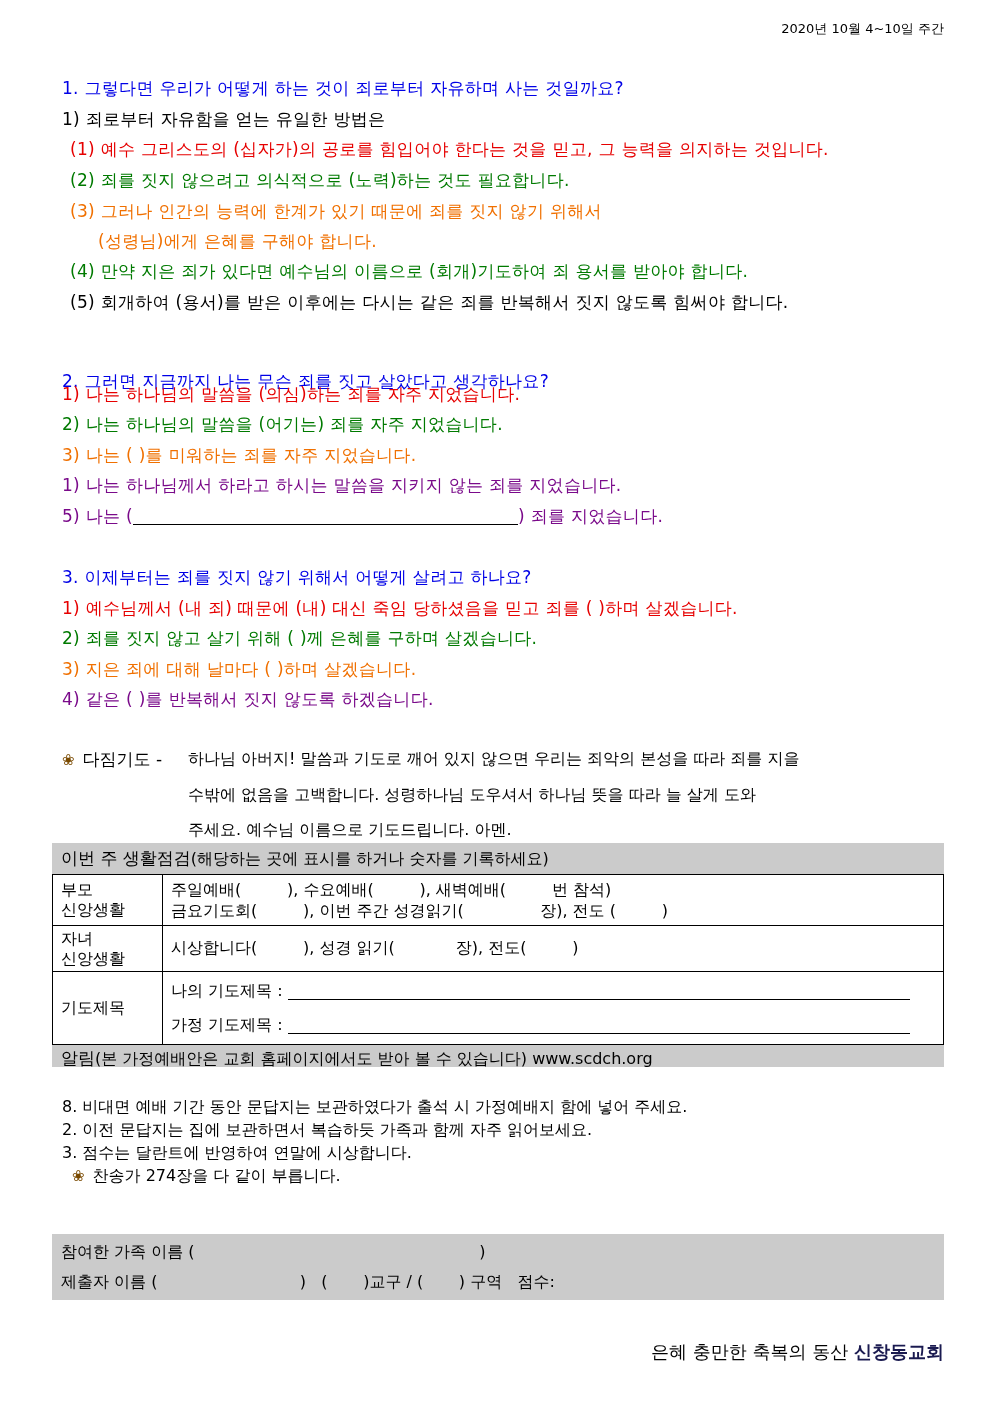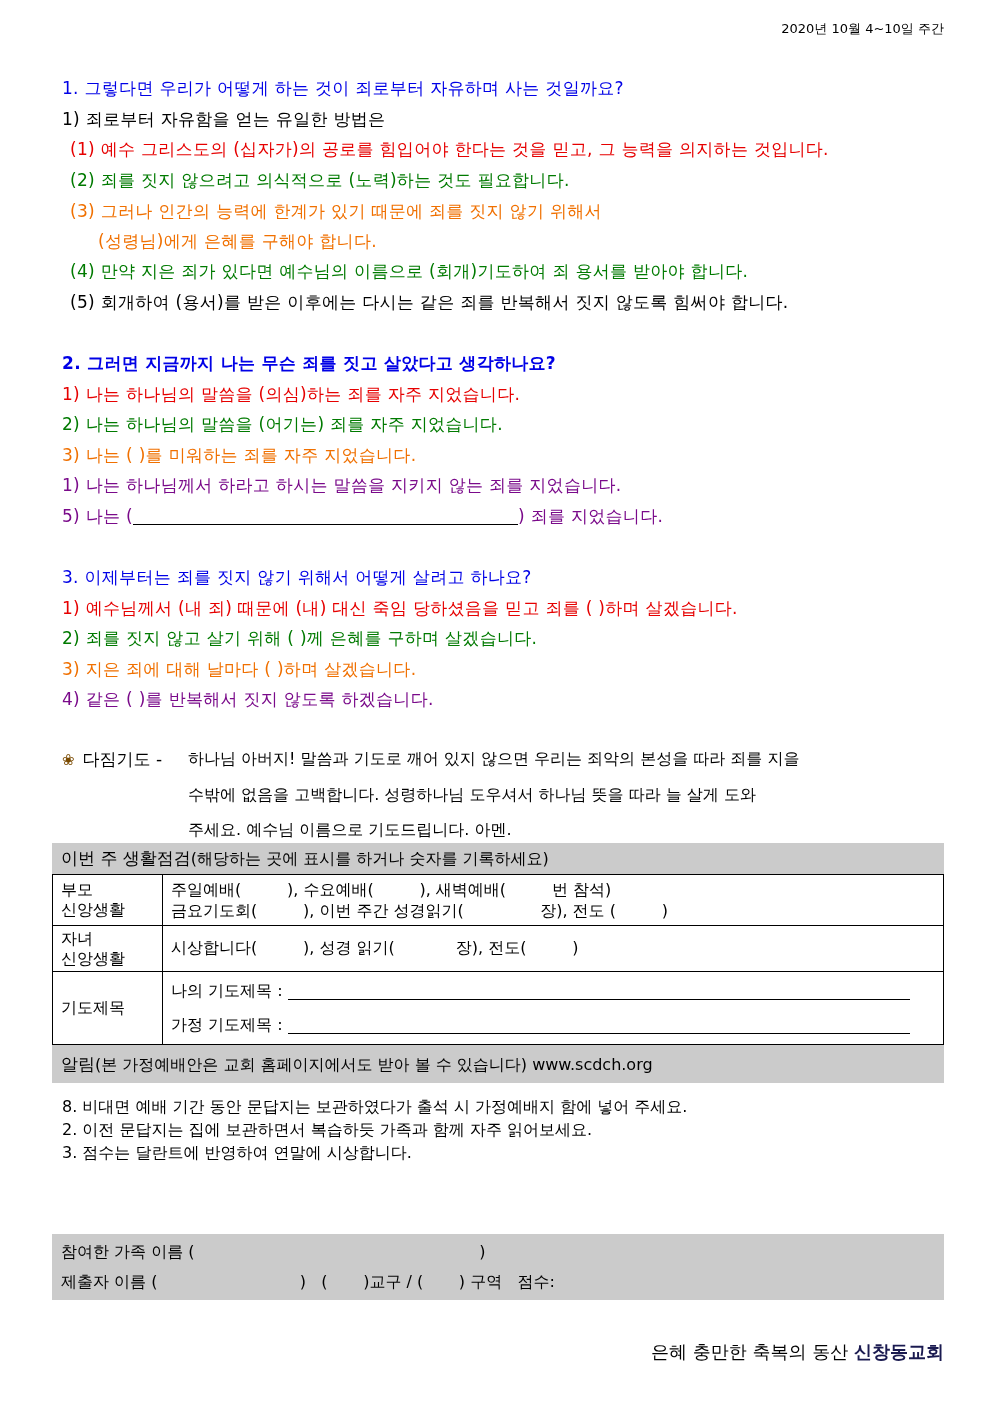--- a/index.html
+++ b/index.html
@@ -47,21 +47,21 @@
 
 <div class="line blue" style="top:77px;">1. 그렇다면 우리가 어떻게 하는 것이 죄로부터 자유하며 사는 것일까요?</div>
 <div class="line black" style="top:108px;">1) 죄로부터 자유함을 얻는 유일한 방법은</div>
 <div class="line red" style="top:138px; left:70px;">(1) 예수 그리스도의 (십자가)의 공로를 힘입어야 한다는 것을 믿고, 그 능력을 의지하는 것입니다.</div>
 <div class="line green" style="top:169px; left:70px;">(2) 죄를 짓지 않으려고 의식적으로 (노력)하는 것도 필요합니다.</div>
 <div class="line orange" style="top:200px; left:70px;">(3) 그러나 인간의 능력에 한계가 있기 때문에 죄를 짓지 않기 위해서</div>
 <div class="line orange" style="top:230px; left:98px;">(성령님)에게 은혜를 구해야 합니다.</div>
 <div class="line green" style="top:260px; left:70px;">(4) 만약 지은 죄가 있다면 예수님의 이름으로 (회개)기도하여 죄 용서를 받아야 합니다.</div>
 <div class="line black" style="top:291px; left:70px;">(5) 회개하여 (용서)를 받은 이후에는 다시는 같은 죄를 반복해서 짓지 않도록 힘써야 합니다.</div>
 
-<div class="line blue" style="top:352px;font-weight:bold;">2. 그러면 지금까지 나는 무슨 죄를 짓고 살았다고 생각하나요?</div>
+<div class="line blue" style="top:370px;">2. 그러면 지금까지 나는 무슨 죄를 짓고 살았다고 생각하나요?</div>
 <div class="line red" style="top:383px;">1) 나는 하나님의 말씀을 (의심)하는 죄를 자주 지었습니다.</div>
 <div class="line green" style="top:413px;">2) 나는 하나님의 말씀을 (어기는) 죄를 자주 지었습니다.</div>
 <div class="line orange" style="top:444px;">3) 나는 (        )를 미워하는 죄를 자주 지었습니다.</div>
 <div class="line purple" style="top:474px;">1) 나는 하나님께서 하라고 하시는 말씀을 지키지 않는 죄를 지었습니다.</div>
 <div class="line purple" style="top:505px;">
   <span>5) 나는 (</span><span class="blank-ul" style="width:385px; border-color:#000;"></span><span>) 죄를 지었습니다.</span>
 </div>
 
 <div class="line blue" style="top:566px;">3. 이제부터는 죄를 짓지 않기 위해서 어떻게 살려고 하나요?</div>
 <div class="line red" style="top:597px;">1) 예수님께서 (내 죄) 때문에 (내) 대신 죽임 당하셨음을 믿고 죄를 (      )하며 살겠습니다.</div>
@@ -109,29 +109,32 @@
           <span class="uline" style="width:622px;"></span>
         </div>
         <div style="white-space:nowrap;">
           <span>가정 기도제목 :</span>
           <span class="uline" style="width:622px;"></span>
         </div>
       </td>
     </tr>
   </tbody>
     </table>
-  <div class="gray-bar" style="height:38px; line-height:38px;">
+  <div class="gray-bar" style="height:22px; line-height:26px;">
     <span style="font-size:17px;">알림</span><span>(본 가정예배안은 교회 홈페이지에서도 받아 볼 수 있습니다) www.scdch.org</span>
   </div>
 </div>
 
 <div class="notice-list">
   <div>8. 비대면 예배 기간 동안 문답지는 보관하였다가 출석 시 가정예배지 함에 넣어 주세요.</div>
   <div>2. 이전 문답지는 집에 보관하면서 복습하듯 가족과 함께 자주 읽어보세요.</div>
   <div>3. 점수는 달란트에 반영하여 연말에 시상합니다.</div>
+  <div style="padding-left:10px;">
+    <span class="flower">❀</span><span>찬송가 274장을 다 같이 부릅니다.</span>
+  </div>
 </div>
 
 <div class="family-box">
   <div style="top:8px; white-space:pre;">참여한 가족 이름 (                                                        )</div>
   <div style="top:38px; white-space:pre;">제출자 이름 (                            )   (       )교구 / (       ) 구역   점수:</div>
 </div>
 
 <div class="abs footer">
   <span>은혜 충만한 축복의 동산</span>
   <span class="church">신창동교회</span>

